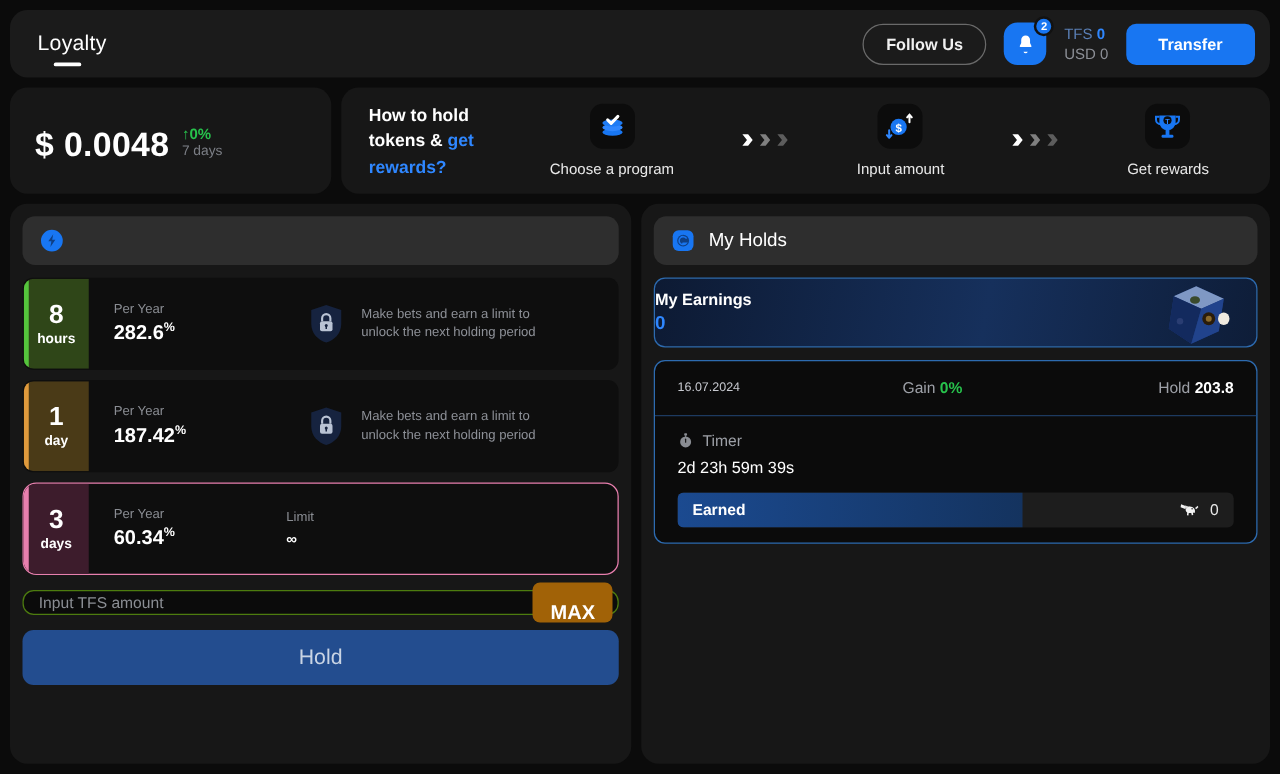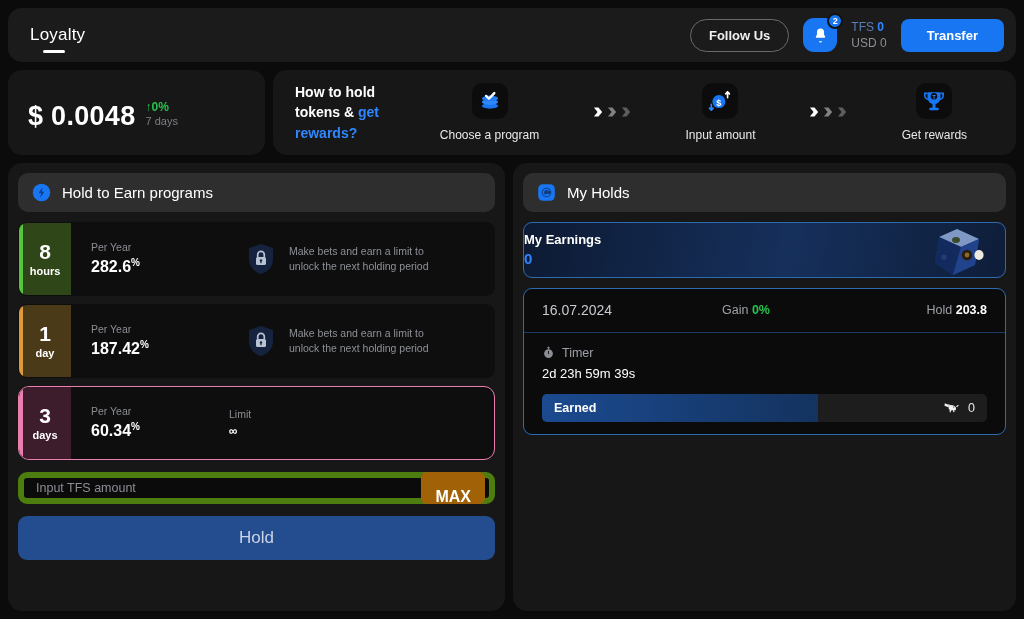--- a/index.html
+++ b/index.html
@@ -123,22 +123,22 @@
   .metric-sub { font-size: 12px; font-weight: 700; color: #fff; }
   .m-peryear { width: 112px; }
   .m-shares { width: 100px; }
   .m-limit { width: 70px; }
   .lock-note { display: flex; align-items: center; gap: 14px; margin-left: 18px; }
   .lock-icon { width: 28px; height: 32px; flex: 0 0 auto; }
   .lock-text { font-size: 10.5px; color: #8d9097; line-height: 1.45; }
 
   
   .amount-row {
-    margin-top: 12px; background: #0b0b0b; border: 6px solid #4d7c0f; border-radius: 9px;
-    height: 32px; display: flex; align-items: center; padding: 0 4px 0 12px; flex: 0 0 auto;
+    margin-top: 12px; background: #0b0b0b; border: 1px solid #4d7c0f; border-radius: 9px;
+    height: 20px; display: flex; align-items: center; padding: 0 4px 0 12px; flex: 0 0 auto;
   }
   .amount-input {
     flex: 1; background: transparent; border: none; outline: none;
     color: #fff; font-size: 12.5px; font-family: "Liberation Sans", sans-serif;
   }
   .amount-input::placeholder { color: #8b8e94; }
   .btn-max {
     background: #a16207; color: #fff; border: none; border-radius: 6px;
     height: 27px; padding: 16px 14px; font-size: 16px; font-weight: 700;
     font-family: "Liberation Sans", sans-serif; cursor: pointer;
@@ -161,21 +161,21 @@
   .dice { position: absolute; right: 14px; top: 2px; width: 82px; height: 54px; }
 
   .hold-card {
     margin-top: 10px; border: 1px solid #2d6bb0; border-radius: 9px;
     background: #0b0b0b; overflow: hidden; flex: 0 0 auto;
   }
   .hold-top {
     display: flex; align-items: center; height: 44px; padding: 0 18px;
     border-bottom: 1px solid #1d3a60;
   }
-  .hc-date { font-size: 14px; color: #c8cad0; width: 180px; }
+  .hc-date { font-size: 10px; color: #c8cad0; width: 180px; }
   .hc-gain { font-size: 12.5px; color: #9da0a7; width: 160px; }
   .hc-gain b { color: #27c24c; font-weight: 700; }
   .hc-hold { font-size: 12.5px; color: #9da0a7; margin-left: auto; }
   .hc-hold b { color: #fff; font-weight: 700; }
   .hold-body { padding: 13px 18px 12px; }
   .hb-cols { display: flex; }
   .hb-col { width: 160px; }
   .hb-head { display: flex; align-items: center; gap: 7px; font-size: 12.5px; color: #9da0a7; }
   .hb-head svg { width: 13px; height: 13px; }
   .hb-val { font-size: 13px; color: #fff; margin-top: 6px; }
@@ -311,21 +311,20 @@
   </div>
 
   <div class="main">
 
     <div class="panel panel-left">
       <div class="panel-head">
         <svg class="panel-head-icon" viewBox="0 0 24 24">
           <circle cx="12" cy="12" r="11" fill="#1876f2"></circle>
           <path d="M13.4 5.5l-5 7.2h3.1l-1 5.8 5-7.4h-3.2z" fill="#0e3f85"></path>
         </svg>
-        <div class="panel-head-title">Hold to Earn programs</div>
       </div>
 
       <div class="programs">
 
         <div class="prog-row">
           <div class="prog-badge" style="background:#2f4618">
             <div class="bar" style="background:#55c53c"></div>
             <div class="prog-num">8</div>
             <div class="prog-unit">hours</div>
           </div>

